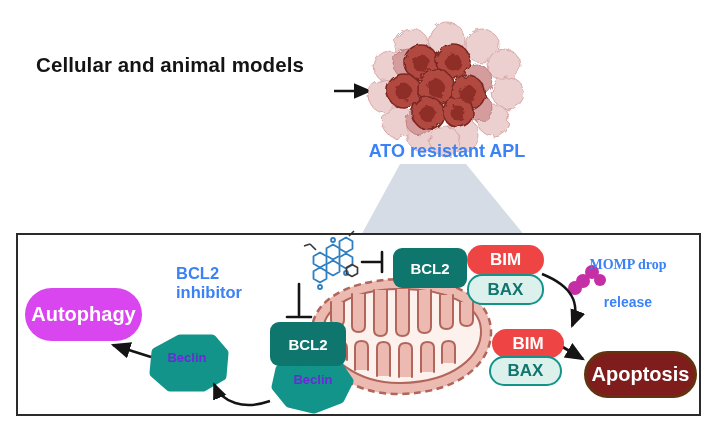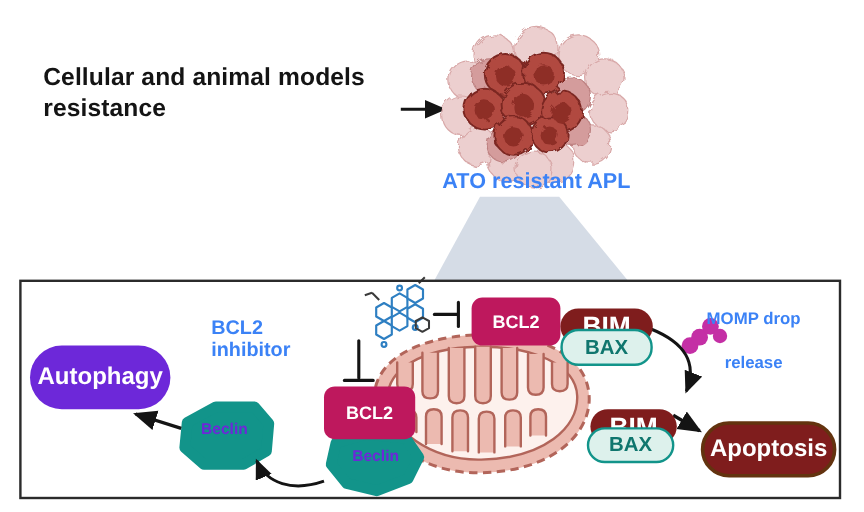--- a/index.html
+++ b/index.html
@@ -18,39 +18,39 @@
   }
   .cluster-label{left:357px;top:141px;width:180px;font-size:18px;}
   
   .panel{
     left:16px;top:233px;width:685px;height:183px;background:transparent;
     border:2.5px solid #2b2b2b;box-sizing:border-box;
   }
   
   .node{position:absolute;display:flex;align-items:center;justify-content:center;
         box-sizing:border-box;color:#fff;font-weight:bold;}
-  .bcl2{background:#be185d;border-radius:9px;font-size:15px;}
+  .bcl2{background:#0f766e;border-radius:9px;font-size:15px;}
   .bcl2-top{left:393px;top:248px;width:74px;height:40px;}
   .bcl2-left{left:270px;top:322px;width:76px;height:44px;}
-  .bim{background:#7f1d1d;border-radius:15px;font-size:22px;margin-top:12px;}
+  .bim{background:#ef4444;border-radius:15px;font-size:17px;}
   .bim-top{left:467px;top:245px;width:77px;height:30px;}
   .bim-bottom{left:492px;top:329px;width:72px;height:29px;}
   .bax{background:#ddf1ec;border:2.5px solid #12948a;border-radius:15px;
        color:#0f766e;font-size:17px;}
   .bax-top{left:467px;top:274px;width:77px;height:31px;}
   .bax-bottom{left:489px;top:356px;width:73px;height:30px;}
-  .autophagy{left:25px;top:288px;width:117px;height:53px;background:#6d28d9;
+  .autophagy{left:25px;top:288px;width:117px;height:53px;background:#d946ef;
              border-radius:27px;font-size:20px;font-weight:600;}
   .apoptosis{left:584px;top:351px;width:113px;height:47px;background:#7f1d1d;
              border:3px solid #63330f;border-radius:24px;font-size:20px;font-weight:600;}
   .beclin-lbl{color:#6d28d9;font-size:13px;}
   .beclin-free-lbl{left:146px;top:350px;width:82px;}
   .beclin-bound-lbl{left:272px;top:372px;width:82px;}
   .inhibitor-lbl{left:176px;top:264px;width:110px;font-size:16.5px;text-align:left;}
-  .momp-lbl{left:568px;top:257px;width:120px;font-size:14px;}
+  .momp-lbl{left:568px;top:257px;width:120px;font-size:14px;font-family:Liberation Serif, serif;}
   .cyt-lbl{left:568px;top:295px;width:120px;font-size:14px;line-height:15.5px;}
 </style>
 </head>
 <body>
 
 <svg id="stage" viewBox="0 0 720 427" xmlns="http://www.w3.org/2000/svg">
   <defs>
     <marker id="ah" markerWidth="9" markerHeight="8" refX="6.2" refY="3" orient="auto">
       <path d="M0,0 L7,3 L0,6 Z" fill="#141414"></path>
     </marker>
@@ -169,21 +169,20 @@
   </g>
 
   <path d="M 542 274 C 572 286, 581 303, 572 326" fill="none" stroke="#141414" stroke-width="2.6" marker-end="url(#ah)"></path>
   <line x1="561" y1="346" x2="583" y2="359" stroke="#141414" stroke-width="2.8" marker-end="url(#ah)"></line>
   <line x1="151" y1="357" x2="113" y2="345" stroke="#141414" stroke-width="2.8" marker-end="url(#ah)"></line>
   <path d="M 270 401 C 244 410, 222 403, 214 384" fill="none" stroke="#141414" stroke-width="2.4" marker-end="url(#ah)"></path>
 </svg>
 
 <div class="lbl title">
   <div>Cellular and animal models</div>
-  <div>resistance</div>
 </div>
 
 <div class="lbl cluster-label">ATO resistant APL</div>
 
 <div class="abs panel"></div>
 
 <div class="lbl inhibitor-lbl">BCL2 inhibitor</div>
 
 <div class="node bcl2 bcl2-top">
   <span>BCL2</span>

